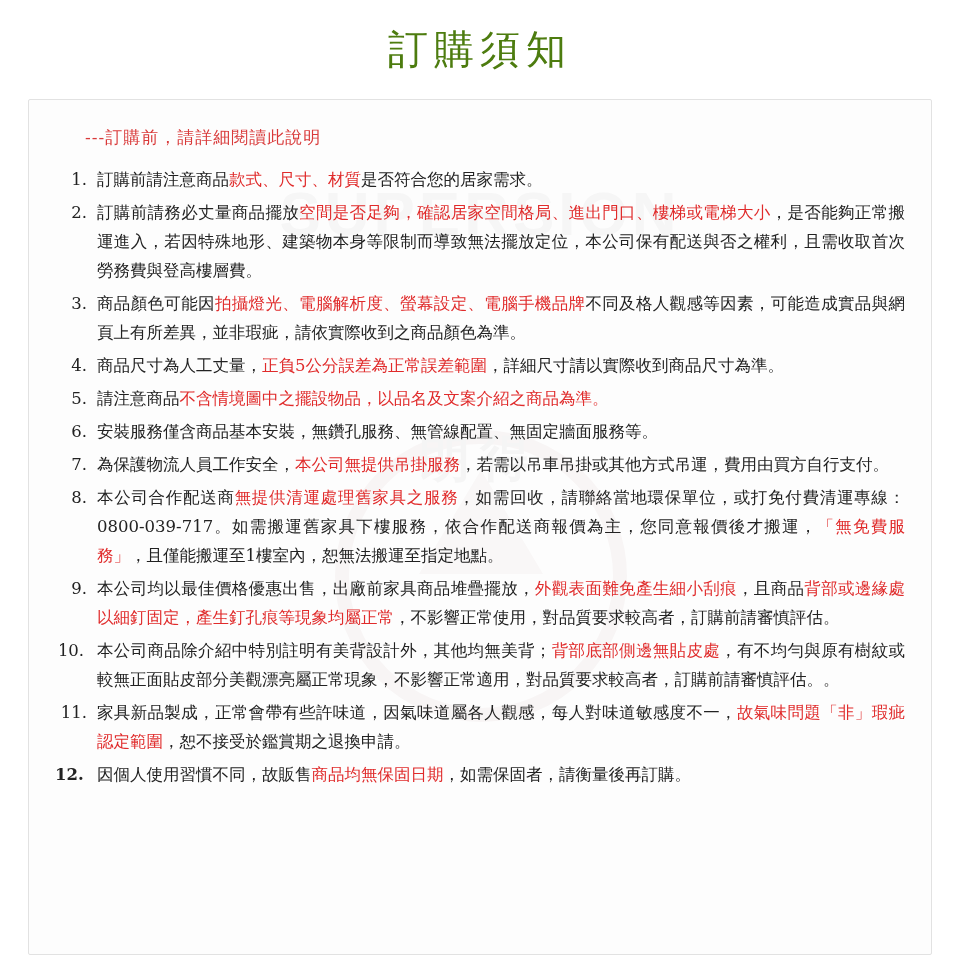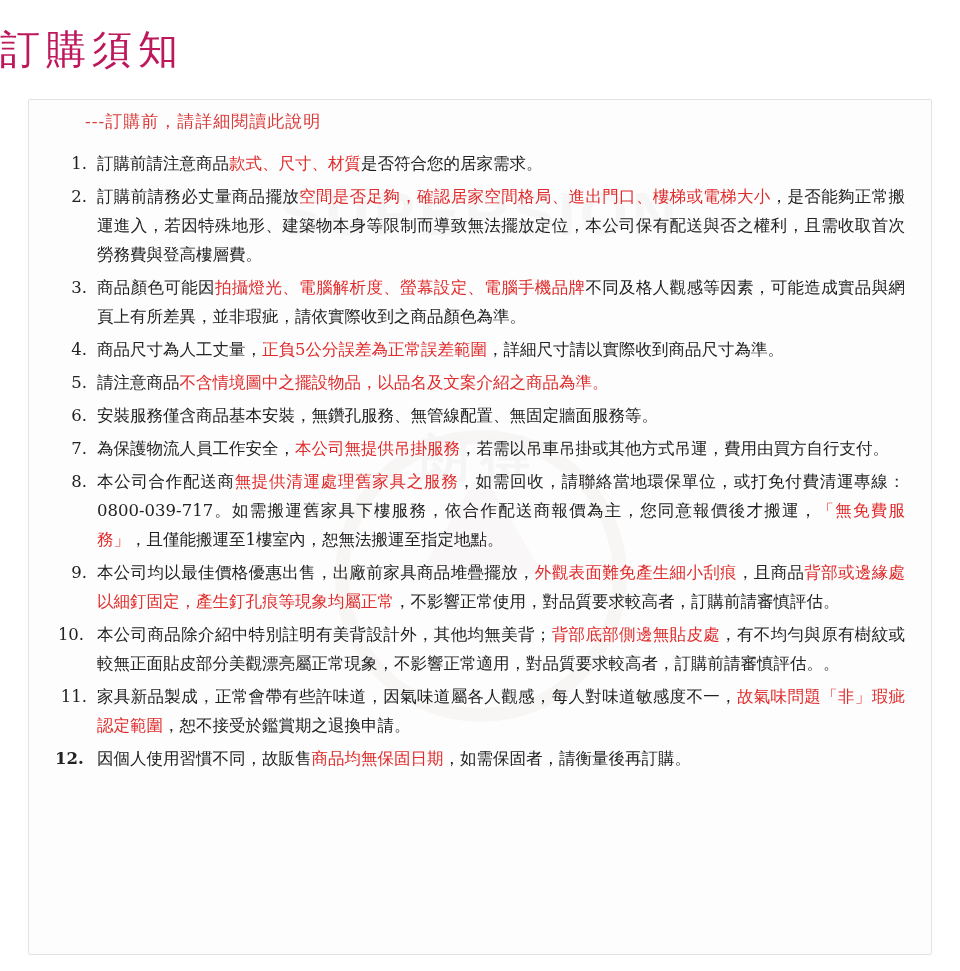--- a/index.html
+++ b/index.html
@@ -77,34 +77,35 @@
     border-right: 62px solid transparent;
     border-bottom: 104px solid #f6f1f1;
   }
 
   .content {
     position: relative;
     z-index: 2;
   }
 
   .doc-title {
+    text-align: center;
     font-size: 40px;
     letter-spacing: 6px;
-    color: #be185d;
+    color: #4d7c0f;
     font-weight: normal;
     padding-top: 22px;
     font-family: "DejaVu Serif", "Liberation Serif", serif;
   }
 
   .panel {
     margin: 22px 28px 0 28px;
     border: 1px solid #e2e2e2;
     background: rgba(252, 252, 252, 0.55);
     border-radius: 2px;
-    padding: 6px 26px 18px 26px;
+    padding: 22px 26px 18px 26px;
     box-sizing: border-box;
     height: 856px;
   }
 
   .notice-head {
     color: #d93a3a;
     font-size: 17px;
     letter-spacing: 1px;
     margin: 4px 0 16px 30px;
     font-family: "DejaVu Serif", "Liberation Serif", serif;

